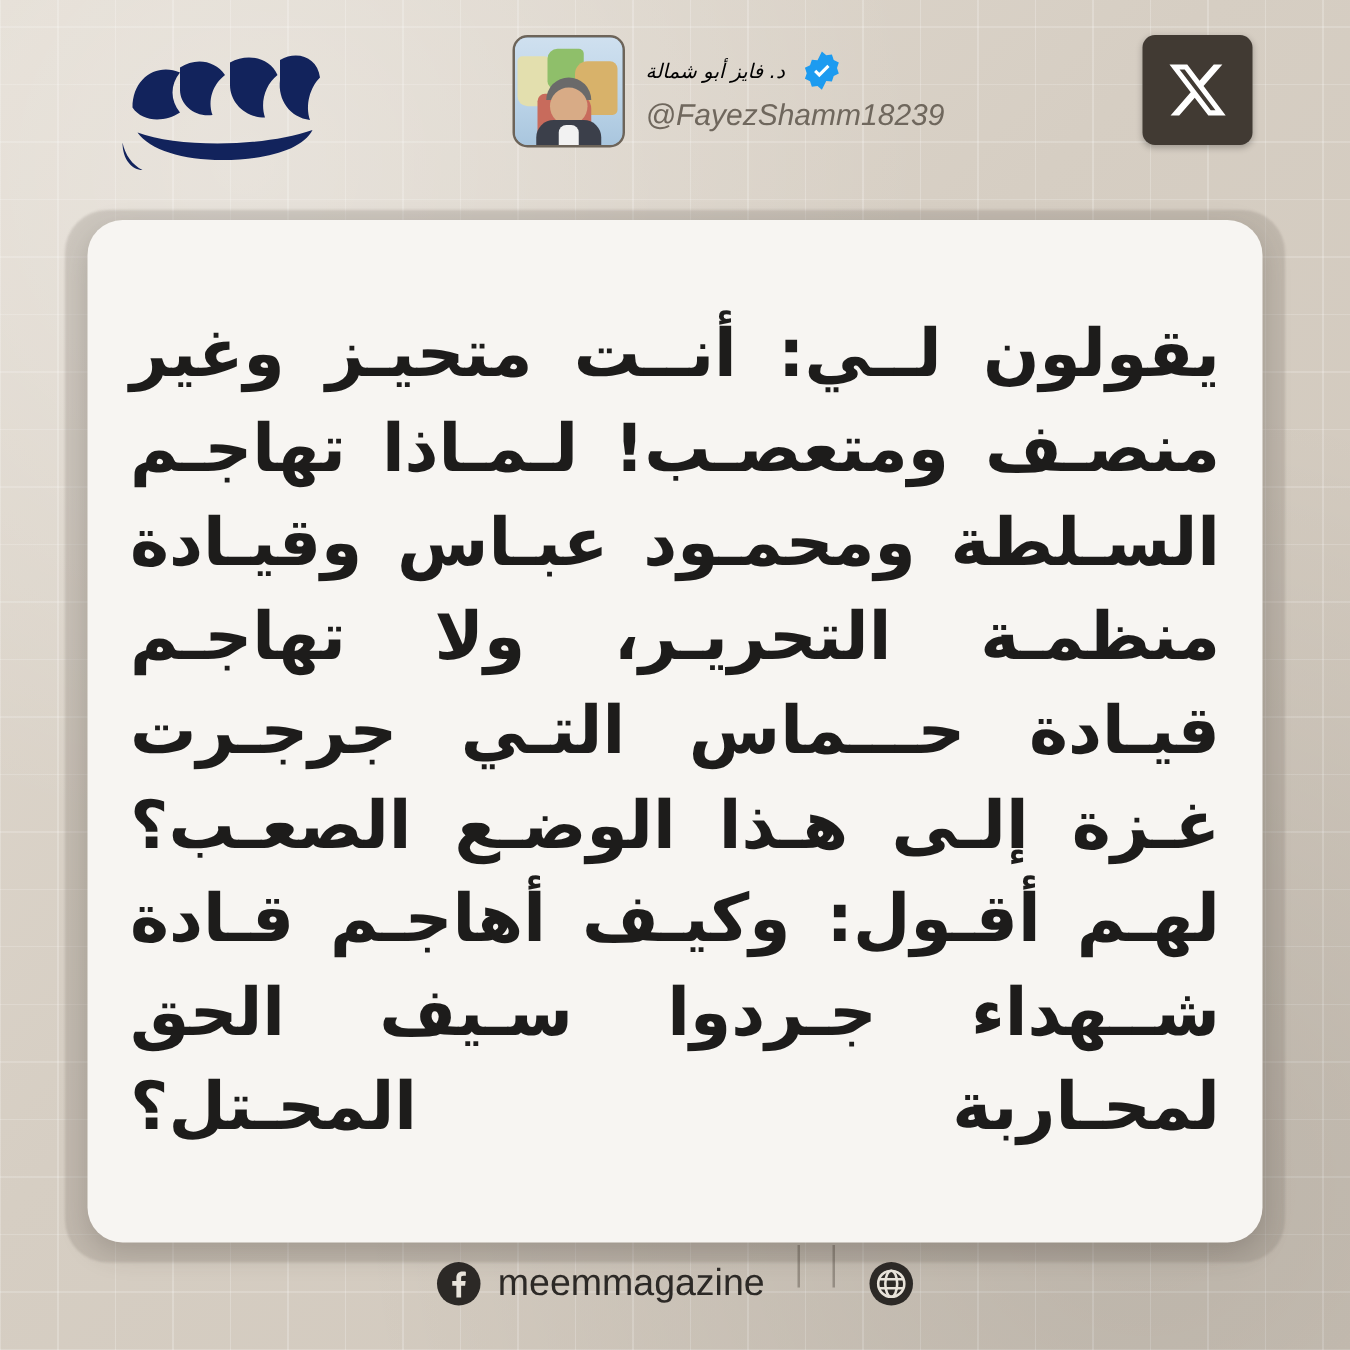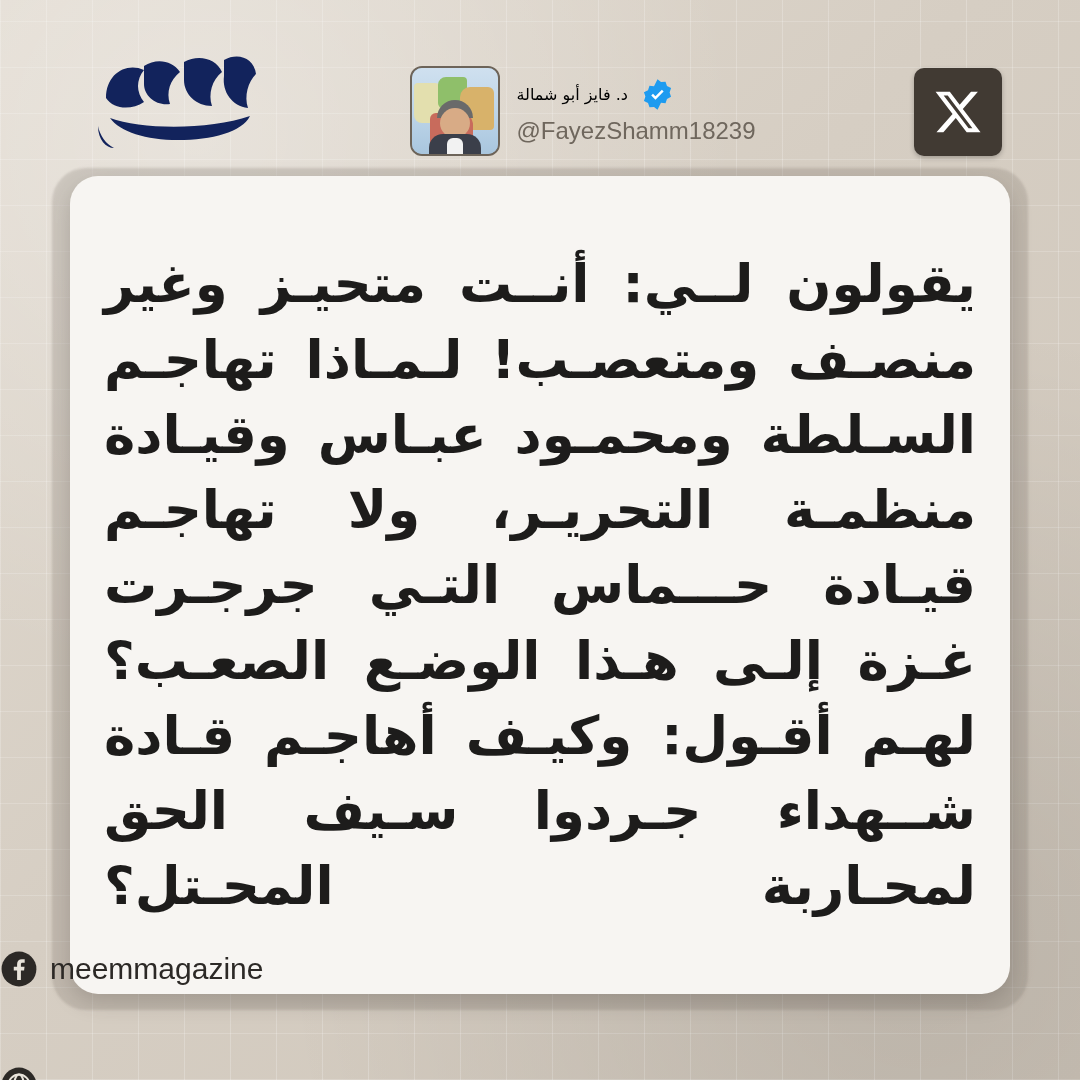--- a/index.html
+++ b/index.html
@@ -36,25 +36,26 @@
 
   
   .header {
     position: absolute;
     top: 28px;
     left: 0;
     right: 0;
     height: 128px;
     display: flex;
     flex-direction: row-reverse;
-    align-items: flex-end;
+    align-items: flex-start;
     justify-content: space-between;
     padding: 0 78px 0 92px;
     box-sizing: border-box;
     z-index: 3;
+    font-style: italic;
   }
 
   .brand-logo {
     width: 170px;
     height: 116px;
     display: flex;
     align-items: center;
     justify-content: center;
     position: relative;
   }
@@ -177,21 +178,21 @@
   }
 
   
   .footer {
     position: absolute;
     left: 0;
     right: 0;
     bottom: 22px;
     height: 62px;
     display: flex;
-    flex-direction: column;
+    flex-direction: row;
     justify-content: center;
     gap: 26px;
     z-index: 3;
     direction: ltr;
   }
   .f-item {
     display: flex;
     align-items: center;
     gap: 12px;
     color: #2c2926;

